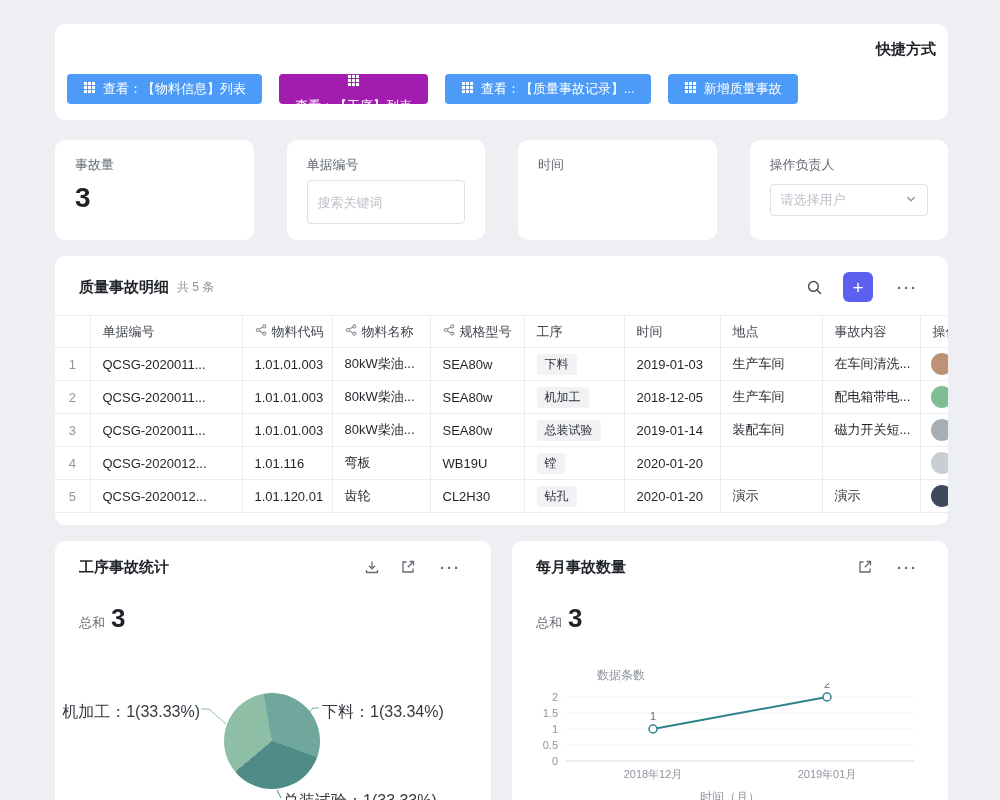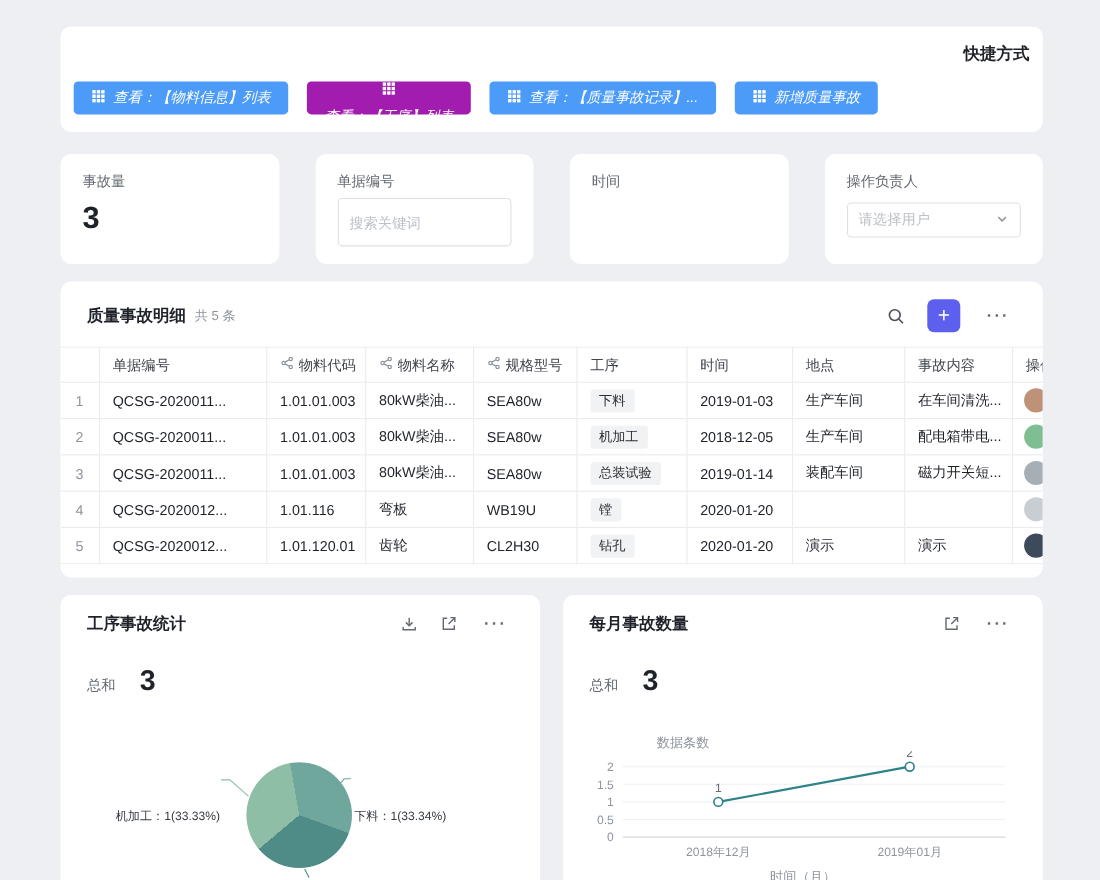--- a/index.html
+++ b/index.html
@@ -14,21 +14,21 @@
   .card { background: #fff; border-radius: 10px; }
 
   
   .shortcuts { padding: 16px 12px 16px; }
   .card-title { font-size: 15px; font-weight: bold; color: #1f2329; text-align: right; }
   .shortcut-row { display: flex; gap: 17px; margin-top: 15px; }
   .btn-blue {
     display: inline-flex; align-items: center; gap: 7px;
     background: #4c9bf8; color: #fff; border: none; cursor: pointer;
     height: 30px; padding: 0 16px; border-radius: 4px; font-size: 13px;
-    font-family: inherit; white-space: nowrap; font-style: italic;
+    font-family: inherit; white-space: nowrap;
   }
 
   
   .filters { display: flex; gap: 33px; margin-top: 20px; }
   .filter-card { flex: 1; height: 100px; padding: 16px 20px; }
   .filter-label { font-size: 13px; color: #646a73; }
   .stat-value { font-size: 28px; font-weight: bold; margin-top: 8px; }
   .input {
     margin-top: 10px; height: 32px; border: 1px solid #dee0e3; border-radius: 4px;
     display: flex; align-items: center; justify-content: space-between;
@@ -68,27 +68,27 @@
     padding: 2px 8px; font-size: 12px; color: #2a2e34;
   }
   .avatar-cell { padding: 0 10px; }
   .avatar { display: inline-block; width: 22px; height: 22px; border-radius: 50%; background: #c5cad0; vertical-align: middle; }
 
   
   .charts { display: flex; gap: 21px; margin-top: 16px; }
   .chart-card { flex: 1; height: 300px; padding: 16px 24px; position: relative; }
   .chart-head { display: flex; align-items: center; }
   .chart-icons { margin-left: auto; display: flex; align-items: center; gap: 16px; }
-  .total-row { display: flex; align-items: baseline; gap: 22px; margin-top: 26px; }
+  .total-row { display: flex; align-items: baseline; gap: 6px; margin-top: 26px; }
   .total-label { font-size: 13px; color: #646a73; }
   .total-value { font-size: 26px; font-weight: bold; color: #1f2329; }
 
   .pie { position: absolute; left: 169px; top: 152px; width: 96px; height: 96px; border-radius: 50%; }
   .pie-leaders { position: absolute; left: 0; top: 0; pointer-events: none; }
-  .pie-label { position: absolute; font-size: 11px; color: #363b42; white-space: nowrap; margin-top: 32px; }
+  .pie-label { position: absolute; font-size: 16px; color: #363b42; white-space: nowrap; }
   .pie-label-left { right: 291px; top: 161px; }
   .pie-label-right { left: 267px; top: 161px; }
   .pie-label-bottom { left: 228px; top: 250px; }
 
   .axis-caption { position: absolute; left: 85px; top: 126px; font-size: 12px; color: #8f959e; }
   .line-chart { position: absolute; left: 24px; top: 142px; }
   .x-axis-title { position: absolute; left: 0; right: 0; top: 248px; text-align: center; font-size: 12px; color: #8f959e; }
 </style>
 </head>
 <body>

